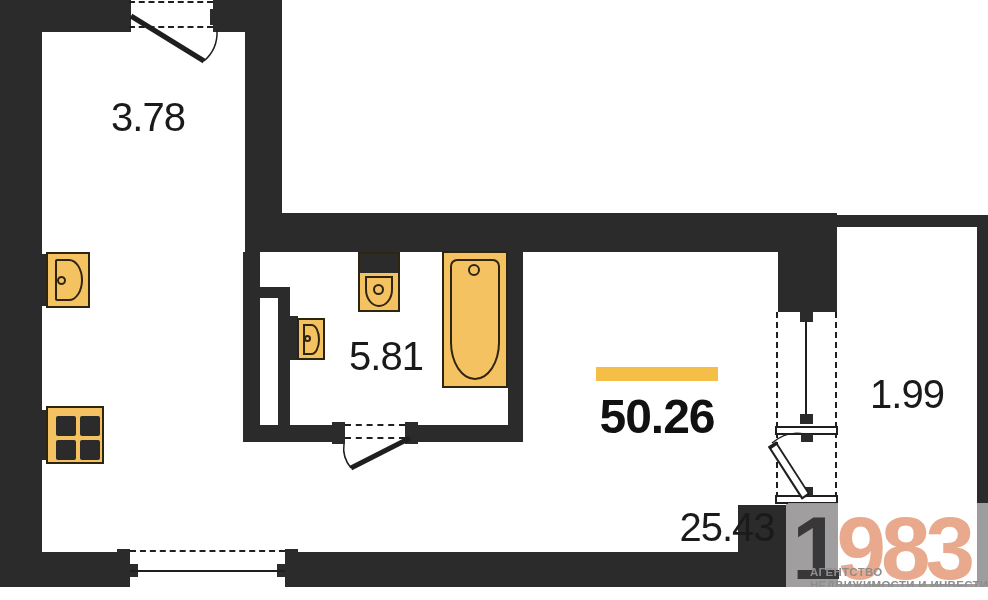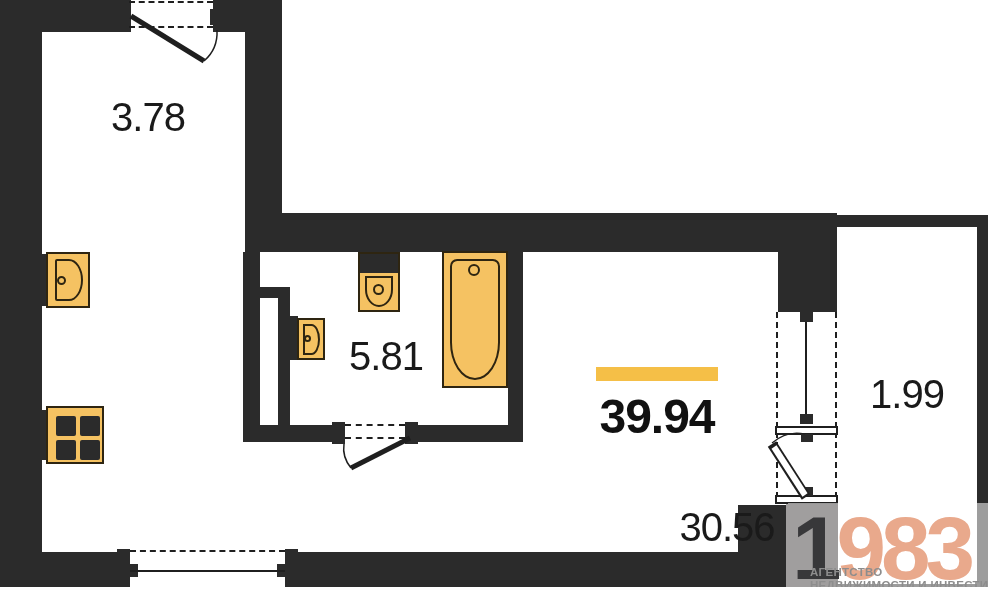--- a/index.html
+++ b/index.html
@@ -119,24 +119,24 @@
     <div class="fx circ" style="left:5px;top:15px;width:7px;height:7px"></div>
   </div>
 
   <div class="fix" style="left:442px;top:251px;width:66px;height:137px">
     <div class="fx bowl" style="left:6px;top:6px;width:50px;height:121px;border-radius:8px 8px 28px 28px / 8px 8px 42px 42px"></div>
     <div class="fx circ" style="left:24px;top:11px;width:12px;height:12px"></div>
   </div>
 
   <div class="area" style="left:148px;top:95px">3.78</div>
   <div class="area" style="left:386px;top:334px">5.81</div>
-  <div class="area" style="left:727px;top:505px">30.56</div>
+  <div class="area" style="left:727px;top:505px">25.43</div>
   <div class="area" style="left:907px;top:372px">1.99</div>
   <div class="bar" style="left:596px;top:367px;width:122px;height:14px"></div>
-  <div class="total" style="left:657px;top:389px">39.94</div>
+  <div class="total" style="left:657px;top:389px">50.26</div>
 
   <div class="wm-overlay"></div>
   <div class="wm-box"></div>
   <div class="wm-digits"><span class="d1">1</span><span class="d983">983</span></div>
   <div class="wm-line" style="top:566px">АГЕНТСТВО</div>
   <div class="wm-line" style="top:579px">НЕДВИЖИМОСТИ И ИНВЕСТИЦИЙ</div>
 
 </div>
 
 </body></html>

